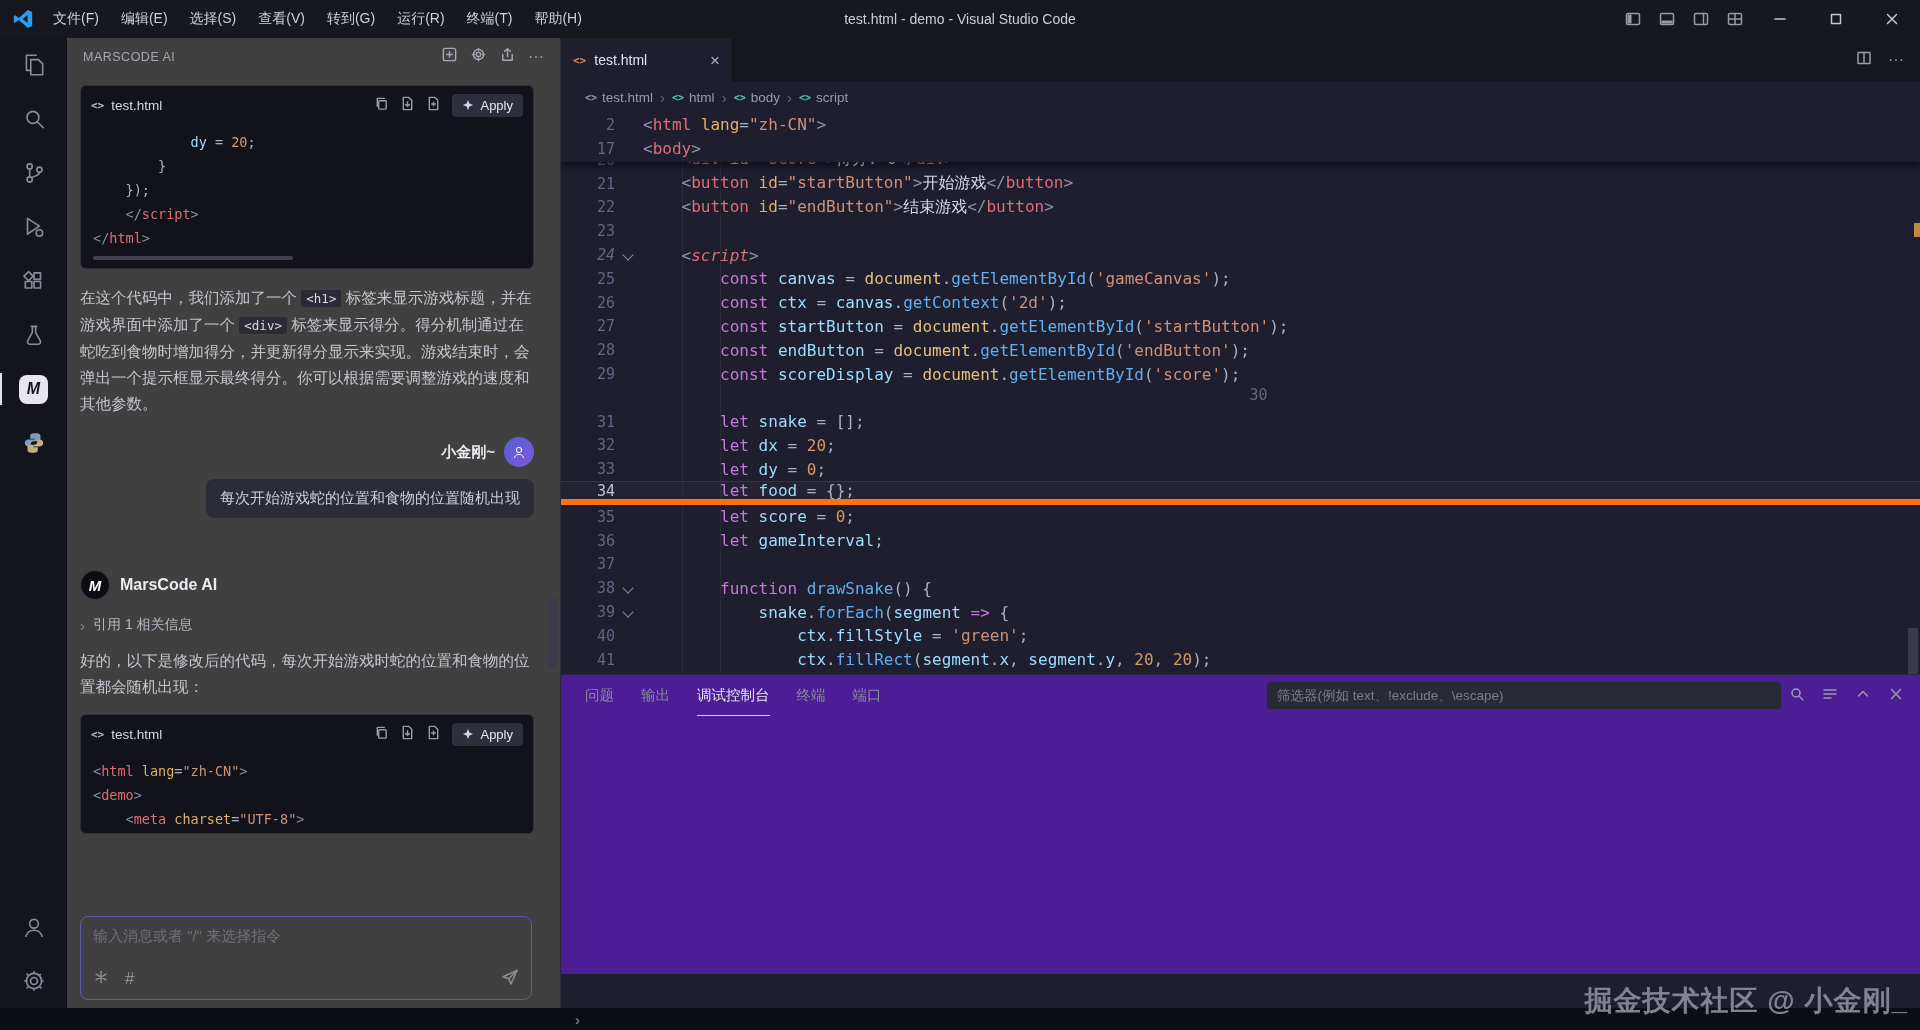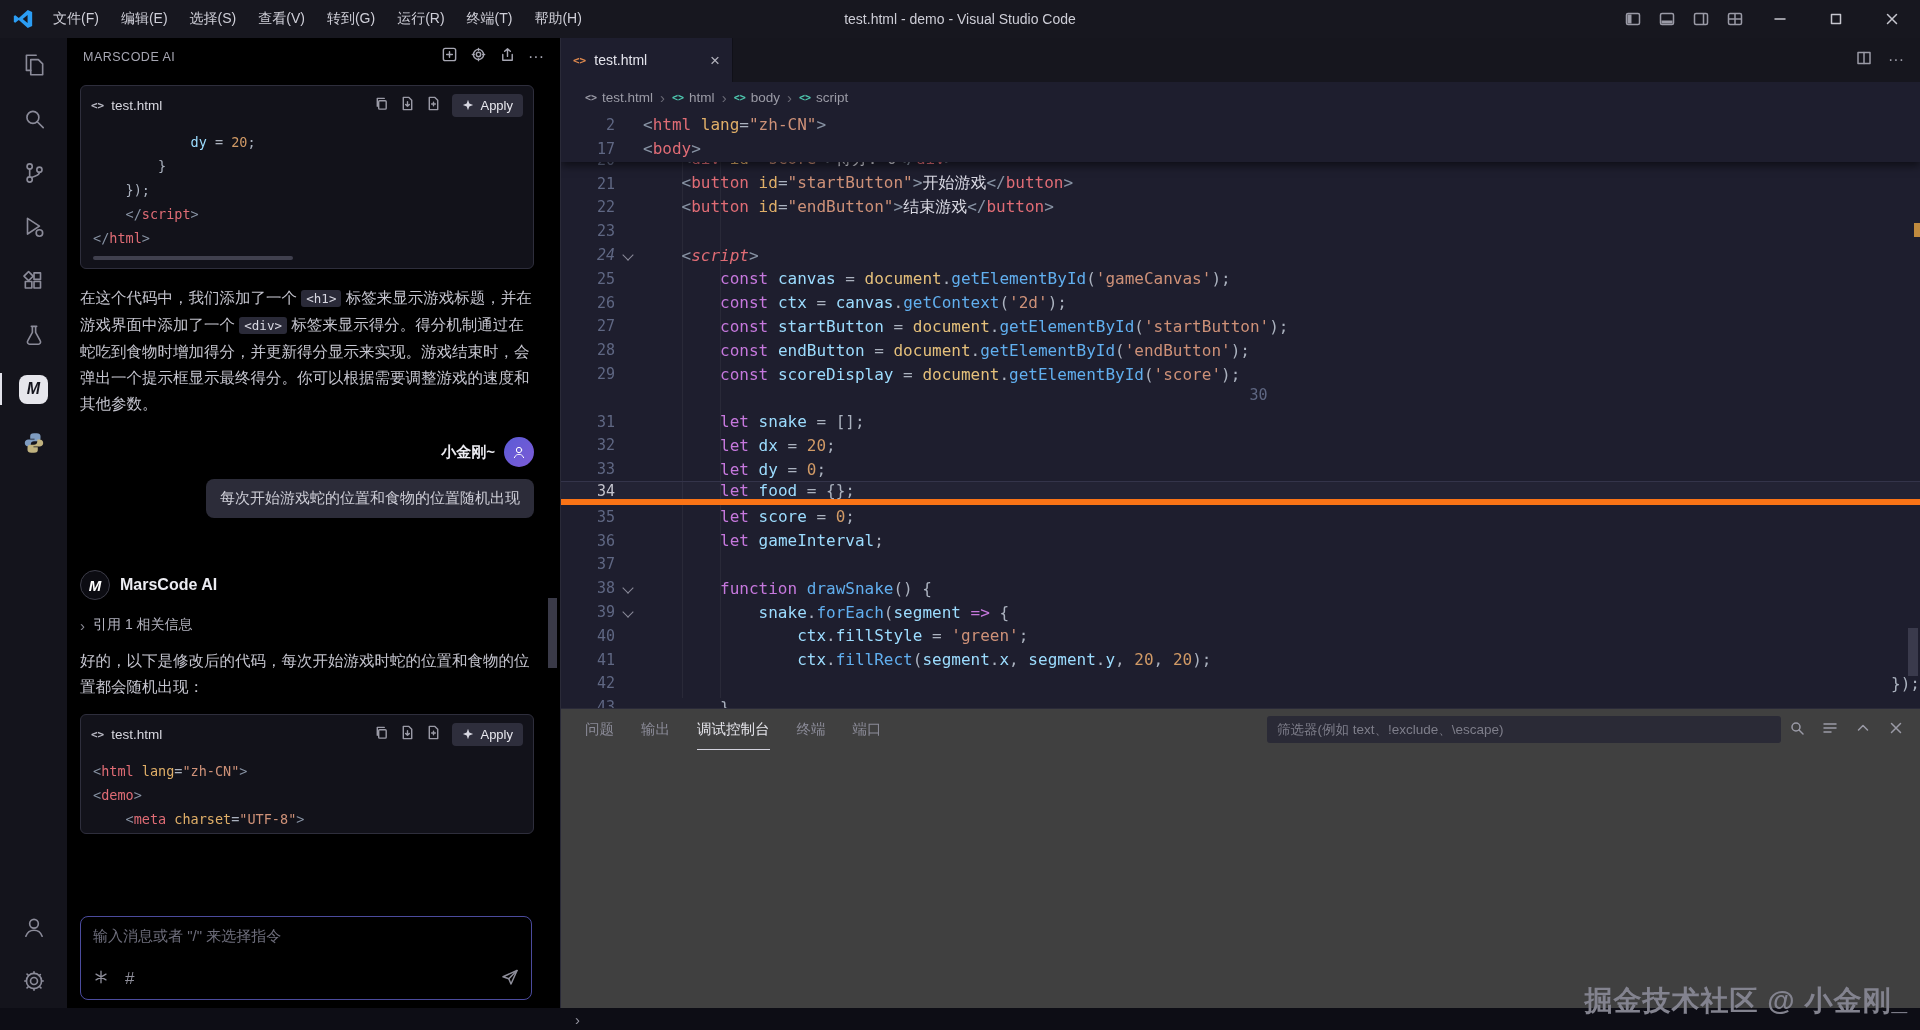--- a/index.html
+++ b/index.html
@@ -21,21 +21,21 @@
   
   #activitybar{position:absolute;left:0;top:38px;width:67px;height:970px;background:#14141c;
     display:flex;flex-direction:column;align-items:center;z-index:15}
   .ab-item{width:67px;height:54px;display:flex;align-items:center;justify-content:center;color:#8b8b99;position:relative}
   .ab-item.active::before{content:"";position:absolute;left:0;top:11px;bottom:11px;width:2px;background:#e2e2ea}
   .ab-spacer{flex:1}
   .mc-badge{width:29px;height:29px;border-radius:8px;background:#e6e6ec;color:#15151e;
     display:flex;align-items:center;justify-content:center;font-weight:bold;font-style:italic;font-size:16px}
 
   
-  #sidebar{position:absolute;left:67px;top:38px;width:494px;height:970px;background:#000000;
+  #sidebar{position:absolute;left:67px;top:38px;width:494px;height:970px;background:#404040;
     border-right:1px solid #2a2a38;z-index:10}
   #sb-header{height:37px;display:flex;align-items:center;padding:0 16px}
   #sb-title{font-size:12.5px;letter-spacing:.5px;color:#a6a6b2}
   #sb-header-icons{margin-left:auto;display:flex;align-items:center;gap:12px;color:#a6a6b2}
   #sb-content{position:absolute;top:37px;left:0;right:0;bottom:100px;overflow:hidden;padding:10px 26px 0 13px}
 
   .code-card{border:1px solid #2e2e3c;border-radius:6px;background:#12121a;overflow:hidden}
   .card-header{height:38px;display:flex;align-items:center;padding:0 10px;gap:7px}
   .card-file-icon{color:#b9b9c4;font-family:"DejaVu Sans Mono",monospace;font-weight:bold;font-size:11px}
   .card-file{font-size:13.5px;color:#d8d8e0}
@@ -106,21 +106,21 @@
     box-shadow:0 4px 8px rgba(0,0,0,.5);padding-bottom:1px}
   #ed-scroll-thumb{position:absolute;right:2px;top:515px;width:10px;height:48px;background:rgba(190,190,215,.18);z-index:6}
   #ed-marker{position:absolute;right:0;top:110px;width:6px;height:14px;background:#c08a3e;z-index:6}
 
   
   .tk-t{color:#e06c75}.tk-b{color:#8792a3}.tk-a{color:#e0af68}.tk-s{color:#ce9178}
   .tk-k{color:#c678dd}.tk-v{color:#9cdcfe}.tk-d{color:#e5c07b}.tk-f{color:#61afef}
   .tk-n{color:#d19a66}.tk-o{color:#abb2bf}.tk-w{color:#d8d8e2}
 
   
-  #panel{position:absolute;left:561px;top:708px;width:1359px;height:300px;background:#404040;
+  #panel{position:absolute;left:561px;top:674px;width:1359px;height:300px;background:#4c1d95;
     border-top:1px solid #2a2a38;z-index:5}
   #panel-header{height:41px;display:flex;align-items:center;padding-left:24px;position:relative}
   .panel-tab{margin-right:27px;font-size:14.5px;color:#8b8b98;height:100%;display:flex;align-items:center;
     border-bottom:1px solid transparent}
   .panel-tab.active{color:#e6e6ec;border-bottom-color:#d2d2dc}
   #panel-filter{position:absolute;left:706px;top:7px;width:514px;height:27px;background:#2a2a36;border:none;
     border-radius:3px;color:#c8c8d2;padding:0 10px;font-size:13.5px;outline:none}
   #panel-filter::placeholder{color:#7e7e8a}
   #panel-actions{position:absolute;right:16px;top:0;height:41px;display:flex;align-items:center;gap:17px;color:#9a9aa6}
 

